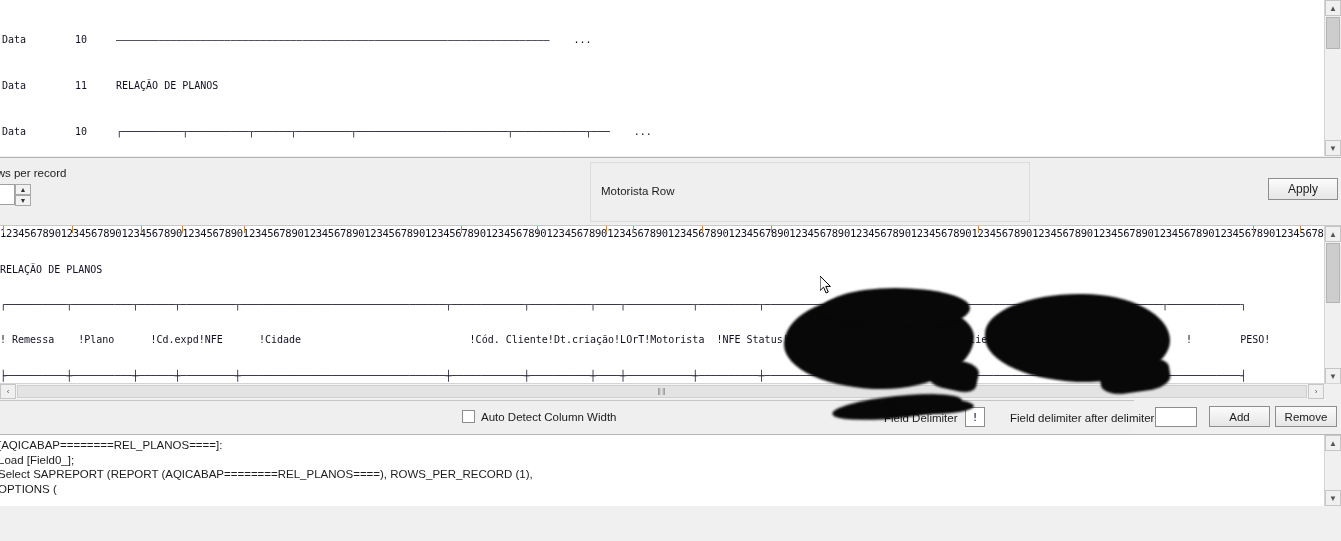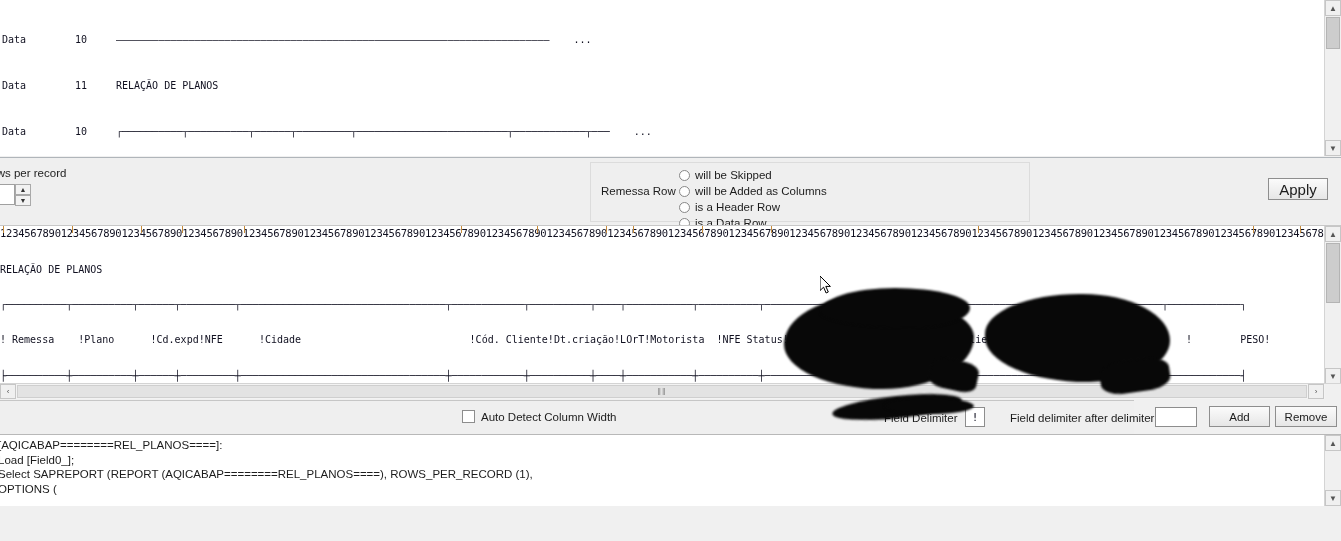--- a/index.html
+++ b/index.html
@@ -163,25 +163,25 @@
   }
   .radio-item span {
     font-size: 11.5px;
     color: #1c1c1c;
     white-space: nowrap;
   }
 
   .apply-btn {
     position: absolute;
     left: 1268px; top: 20px;
-    width: 60px; height: 22px;
+    width: 70px; height: 22px;
     background: linear-gradient(#fbfbfb, #e6e6e6);
     border: 1px solid #8e8e8e;
     font-family: "Liberation Sans", sans-serif;
-    font-size: 15px;
+    font-size: 12px;
     color: #1c1c1c;
     cursor: default;
   }
 
   
   .grid-pane {
     position: absolute;
     left: 0; top: 225px;
     width: 1341px; height: 174px;
     background: #ffffff;
@@ -531,39 +531,21 @@
 
     <div class="spinner">
       <input type="text" value="1" style="">
       <div class="btns">
         <div>▲</div>
         <div>▼</div>
       </div>
     </div>
 
     <div class="selrow-group">
-      <div class="selrow-label">Remessa Row</div>
-      <div class="radio-list">
-        <div class="radio-item">
-          <span class="radio-circle"></span>
-          <span>will be Skipped</span>
-        </div>
-        <div class="radio-item">
-          <span class="radio-circle"></span>
-          <span>will be Added as Columns</span>
-        </div>
-        <div class="radio-item">
-          <span class="radio-circle"></span>
-          <span>is a Header Row</span>
-        </div>
-        <div class="radio-item">
-          <span class="radio-circle"></span>
-          <span>is a Data Row</span>
-        </div>
-      </div>
+      <div class="selrow-label">Motorista Row</div>
     </div>
 
     <button class="apply-btn">Apply</button>
   </div>
 
   <div class="grid-pane">
 
     <div class="ruler">1234567890123456789012345678901234567890123456789012345678901234567890123456789012345678901234567890123456789012345678901234567890123456789012345678901234567890123456789012345678901234567890123456789012345678901234567890123456789012345678901234567890</div>
 
     <div class="grid-body mono">

